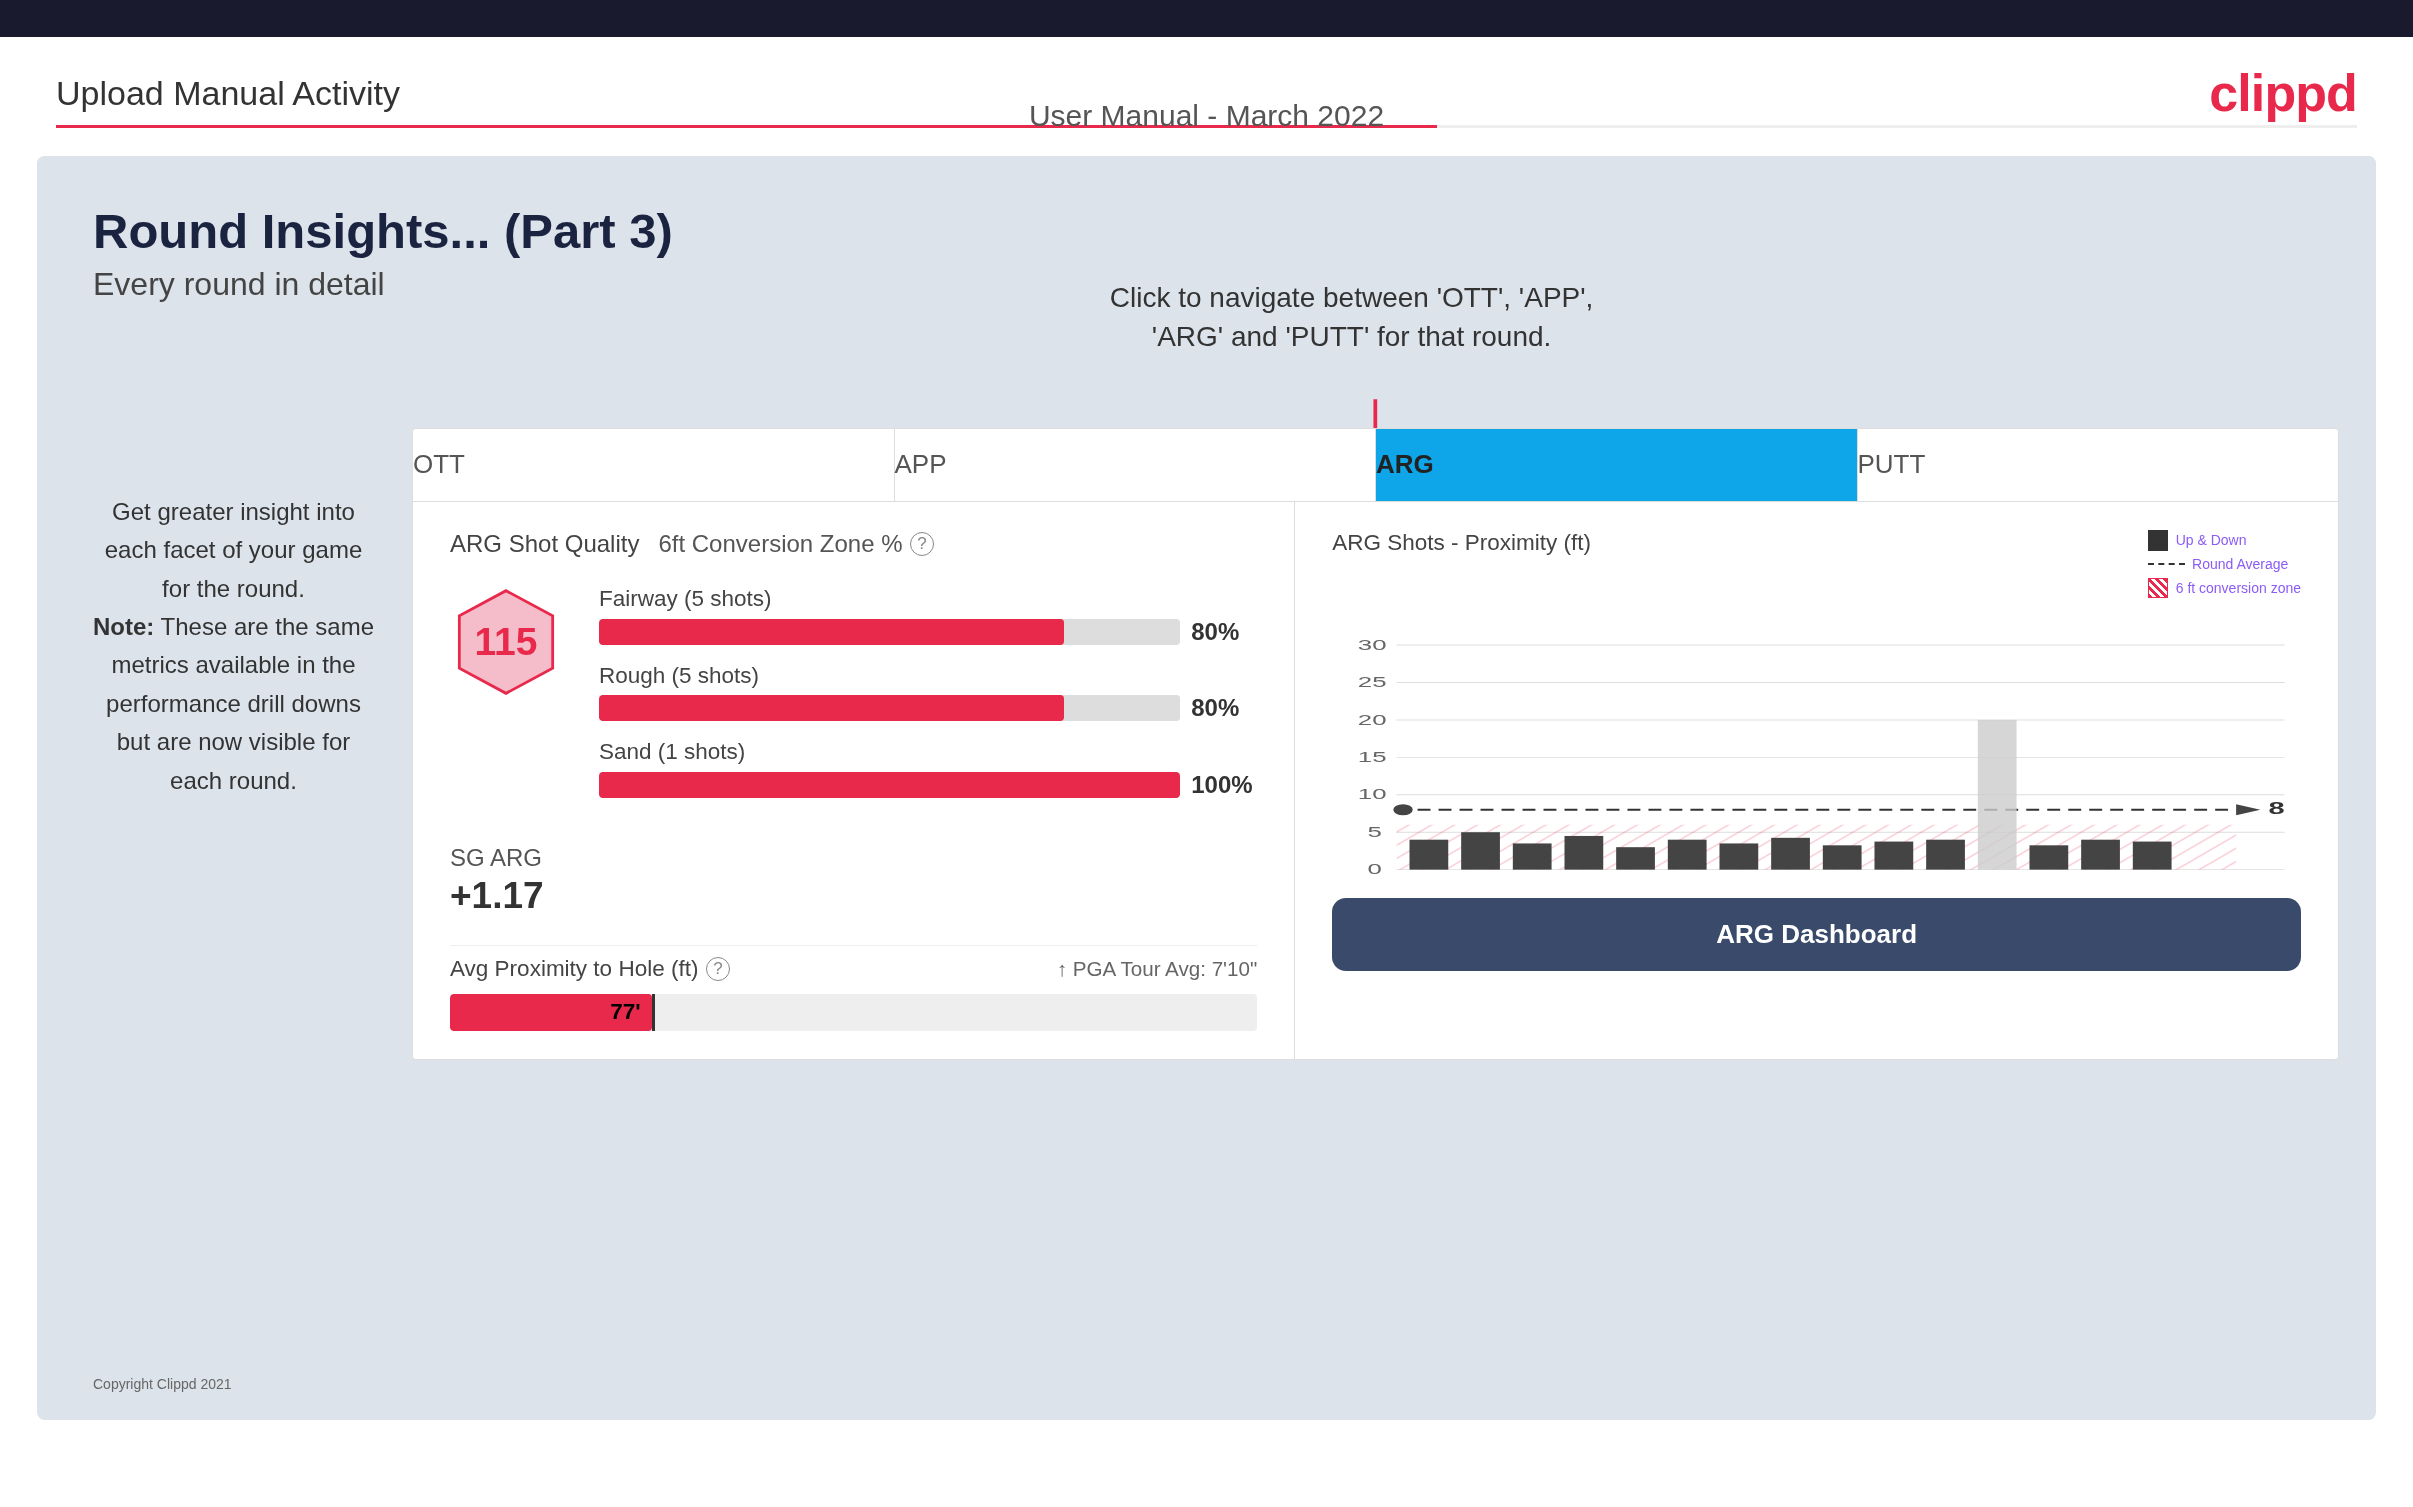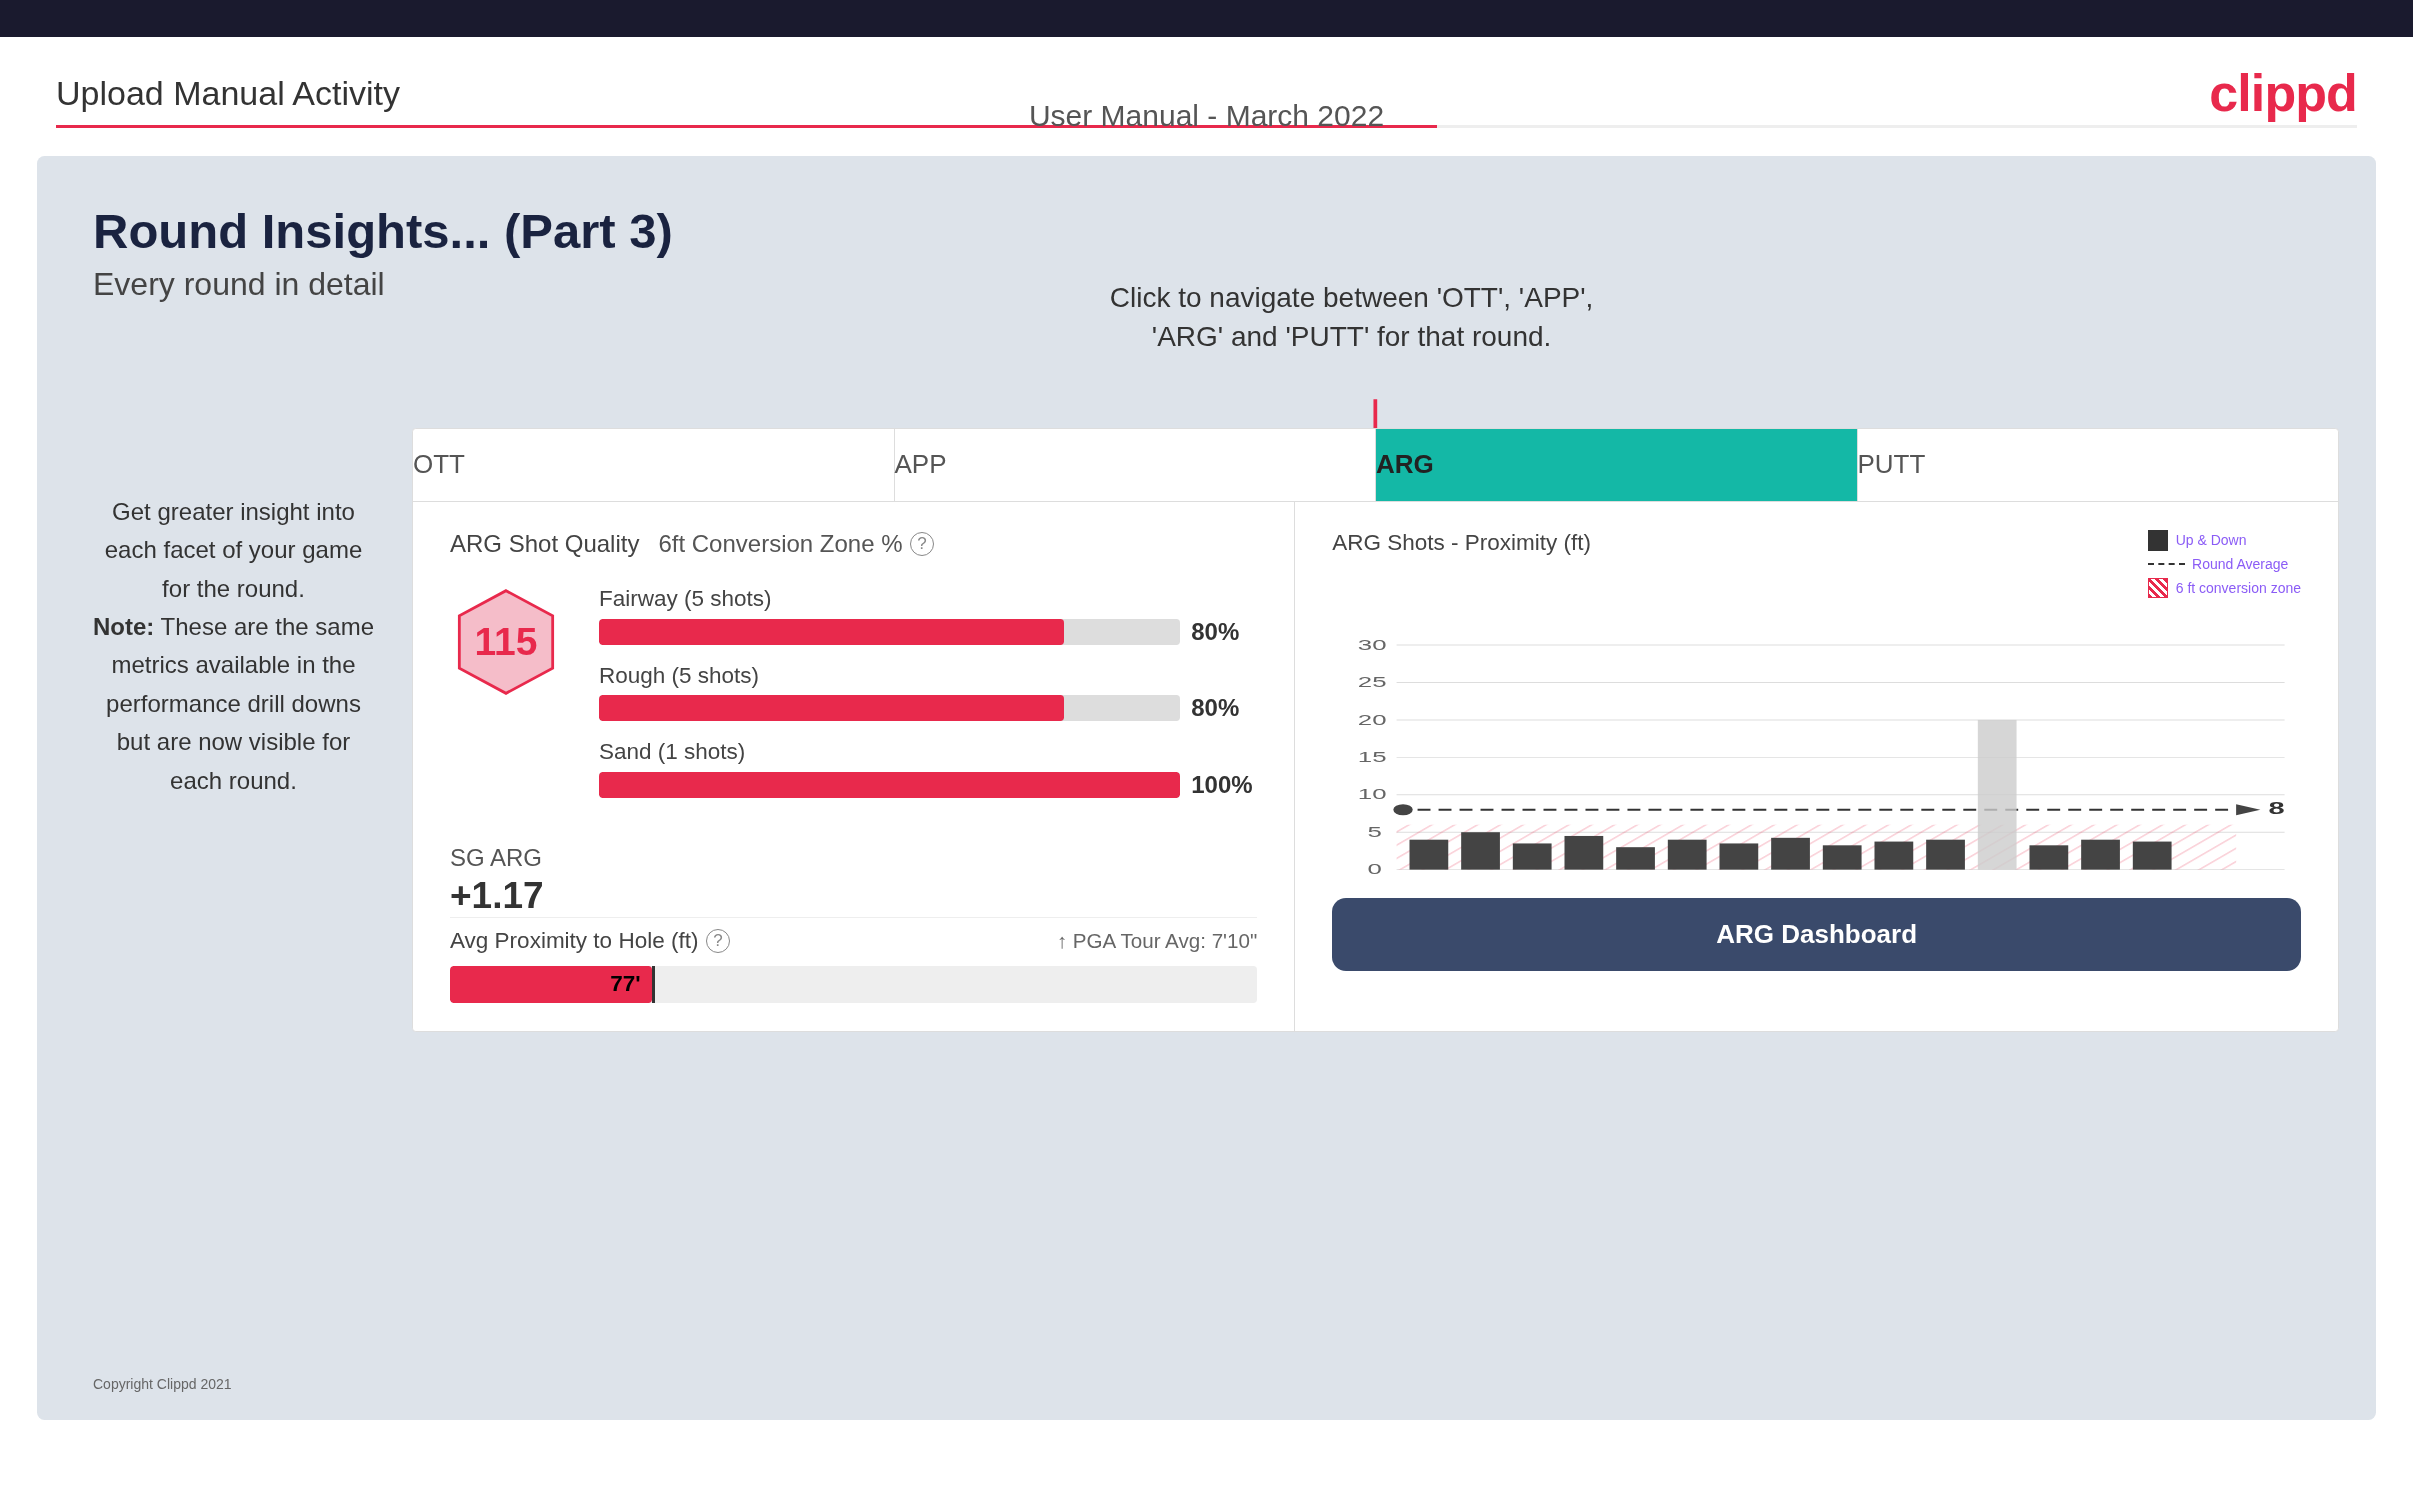--- a/index.html
+++ b/index.html
@@ -118,21 +118,21 @@
       flex: 1;
       padding: 20.6px 0;
       text-align: left;
       font-size: 26px;
       color: #555;
       cursor: pointer;
       border-right: 0.9px solid #ddd;
     }
     .tab:last-child { border-right: none; }
     .tab.active {
-      background: #14b8a6;
+      background: #0ea5e9;
       font-weight: 600;
       color: #222;
     }
     .panel-body {
       display: flex;
     }
     
     .panel-left {
       flex: 1;
       padding: 28px 37px;
@@ -240,20 +240,21 @@
       color: #555;
       margin-bottom: 3.7px;
     }
     .sg-value {
       font-size: 37px;
       font-weight: 700;
       color: #333;
     }
     
     .proximity-section {
+      margin-top: 28px;
       padding-top: 10px;
       border-top: 0.9px solid #eee;
     }
     .proximity-header {
       display: flex;
       justify-content: space-between;
       align-items: center;
       margin-bottom: 11.2px;
     }
     .proximity-title {

